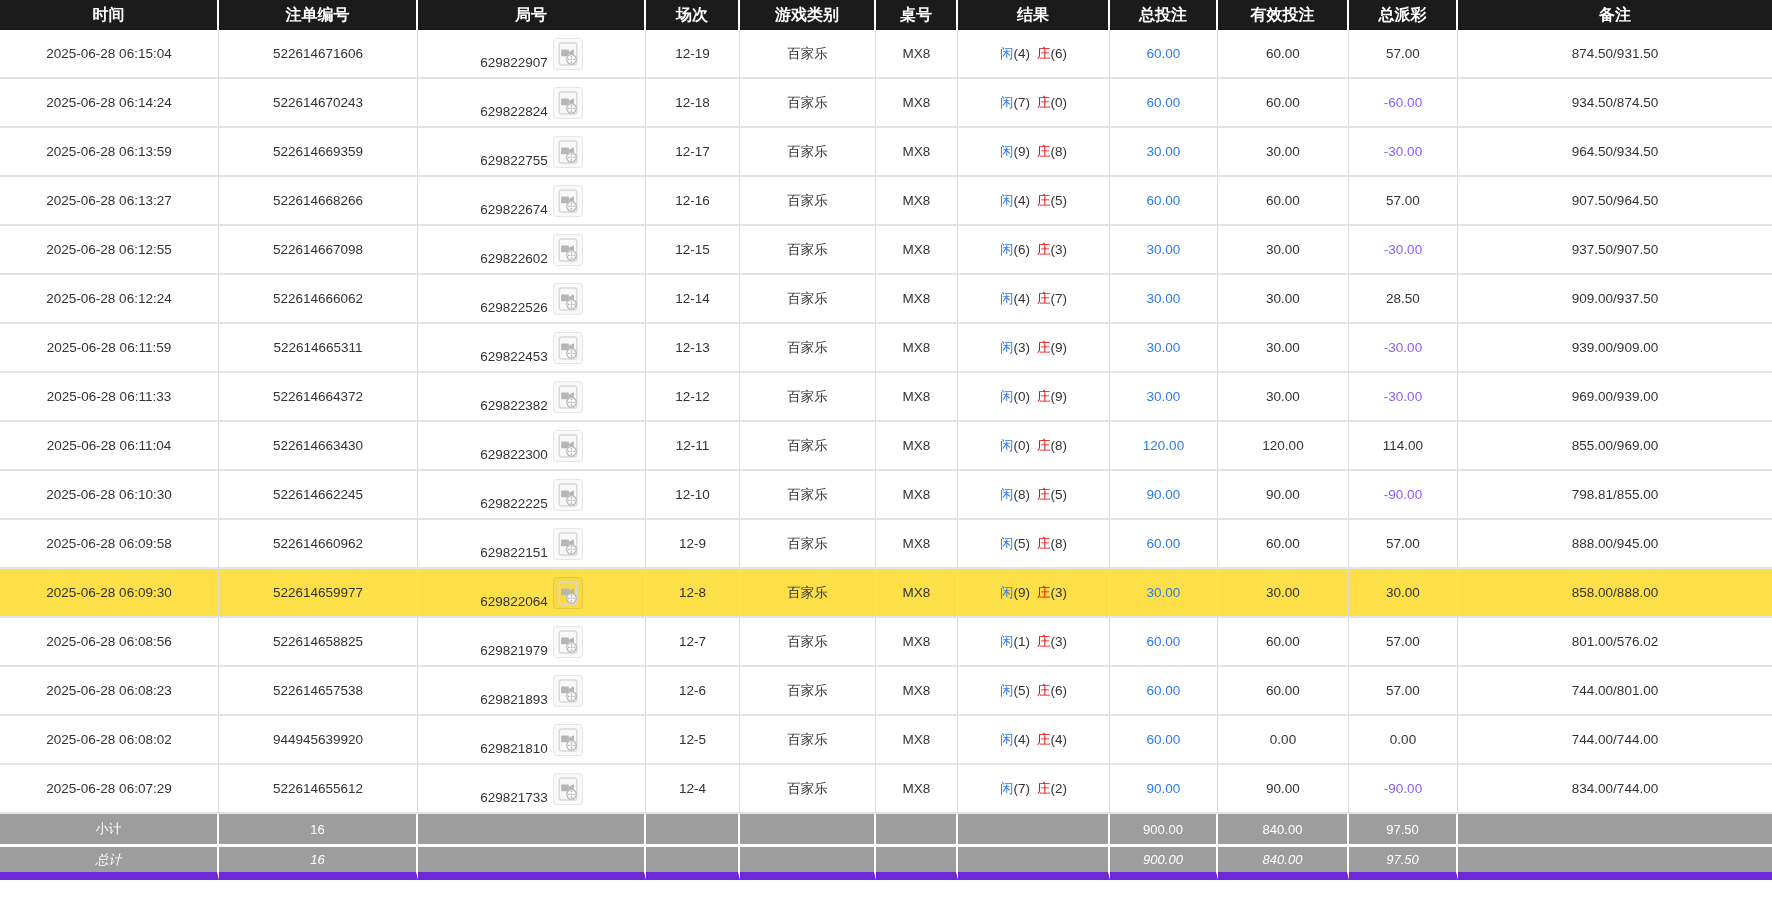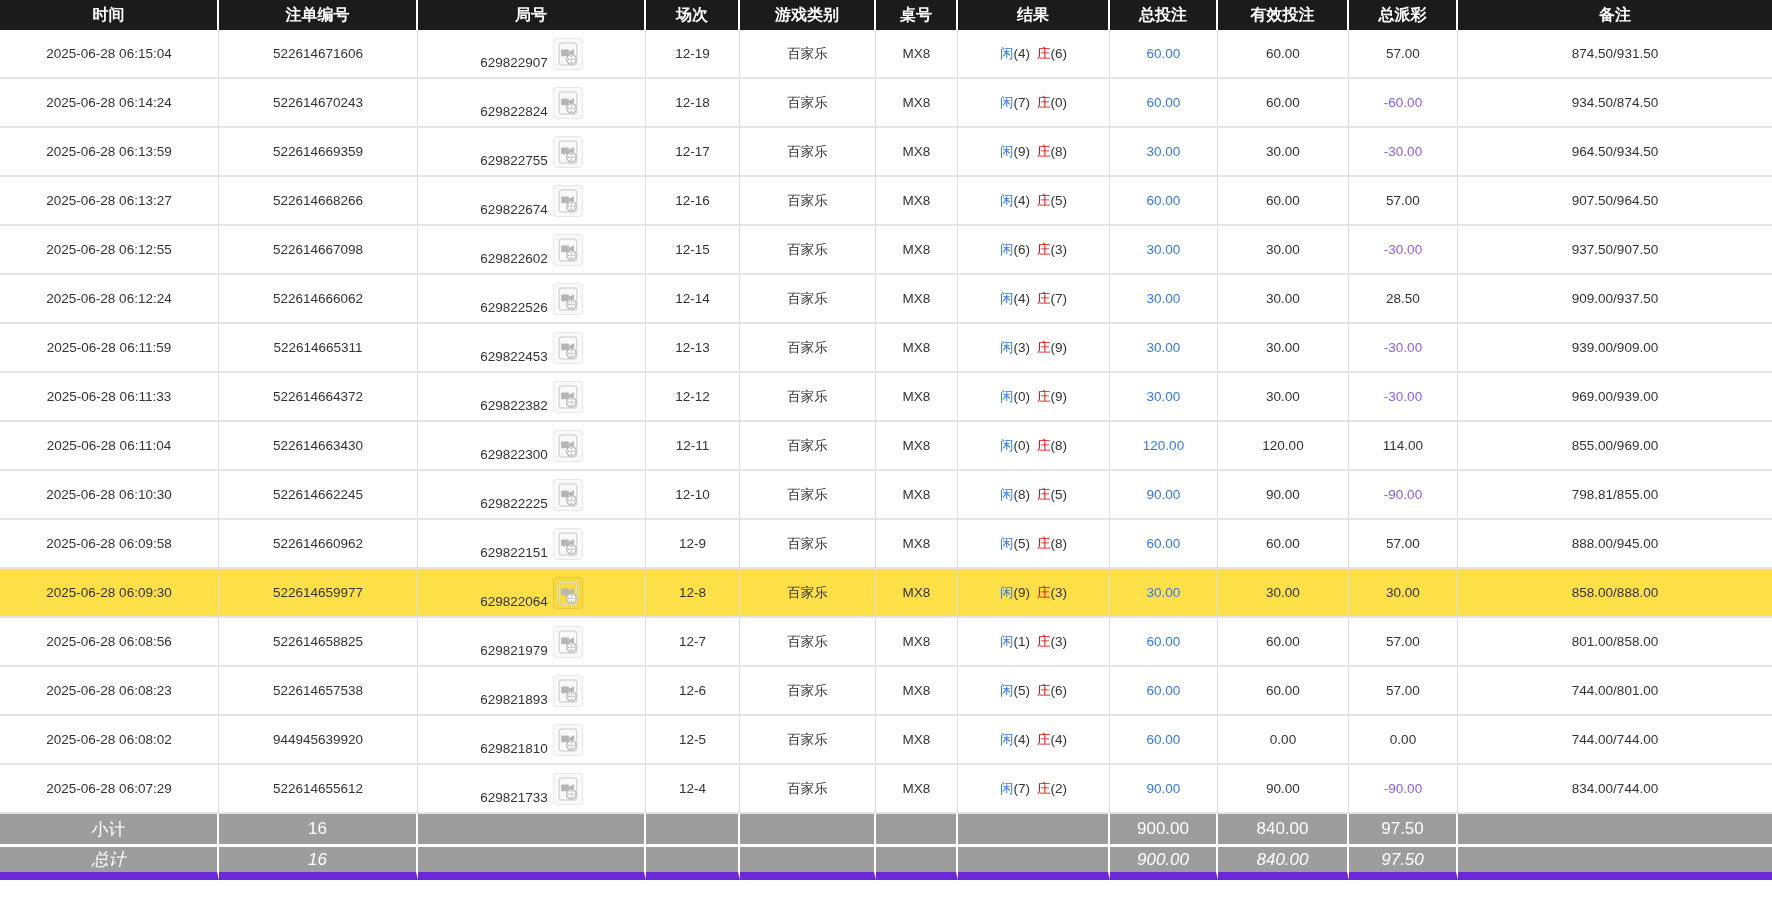--- a/index.html
+++ b/index.html
@@ -61,21 +61,21 @@
     padding: 0;
   }
   .blue { color: #2f7bee; }
   .neg  { color: #8b5cf6; }
   .xian { color: #2f7bee; }
   .zhuang { color: #e60000; margin-left: 7px; }
   .score { color: #333333; }
   tfoot td {
     background: #9d9d9d;
     color: #ffffff;
-    font-size: 17px;
+    font-size: 13px;
     height: 33px;
     text-align: center;
     vertical-align: middle;
     border-right: 2px solid #ffffff;
     border-bottom: 3px solid #ffffff;
   }
   tfoot td:last-child { border-right: none; }
   tfoot tr:last-child td { border-bottom: 8px solid #6d28d9; font-style: italic; }
 </style>
 </head>
@@ -519,21 +519,21 @@
     </td>
     <td>12-7</td>
     <td>百家乐</td>
     <td>MX8</td>
     <td>
       <span class="xian">闲</span><span class="score">(1)</span><span class="zhuang">庄</span><span class="score">(3)</span>
     </td>
     <td class="blue">60.00</td>
     <td>60.00</td>
     <td>57.00</td>
-    <td>801.00/858.00</td>
+    <td>801.00/576.02</td>
   </tr>
         <tr>
     <td>2025-06-28 06:08:23</td>
     <td>522614657538</td>
     <td>
       <span class="game-no-wrap">
         <span>629821893</span>
         <button class="video-btn">
           <svg width="22" height="24" viewBox="0 0 24 26">
             <rect x="2.5" y="1" width="19" height="24" rx="2.5" fill="none" stroke="#d8d8d8" stroke-width="1.5"></rect>

